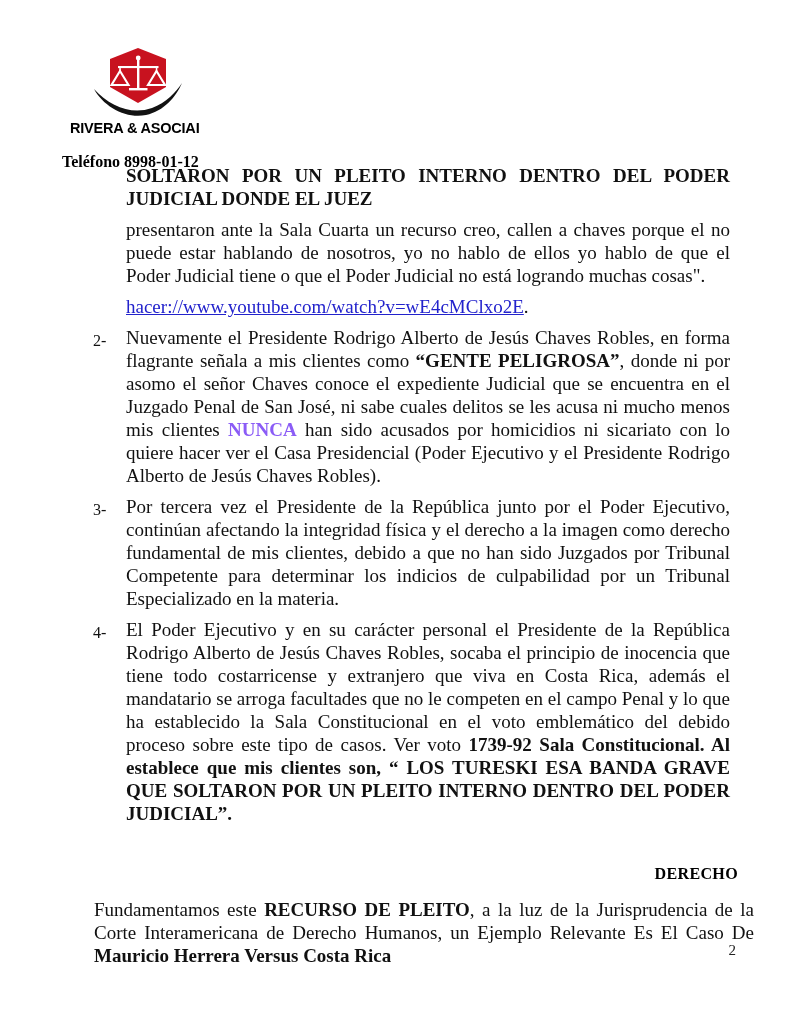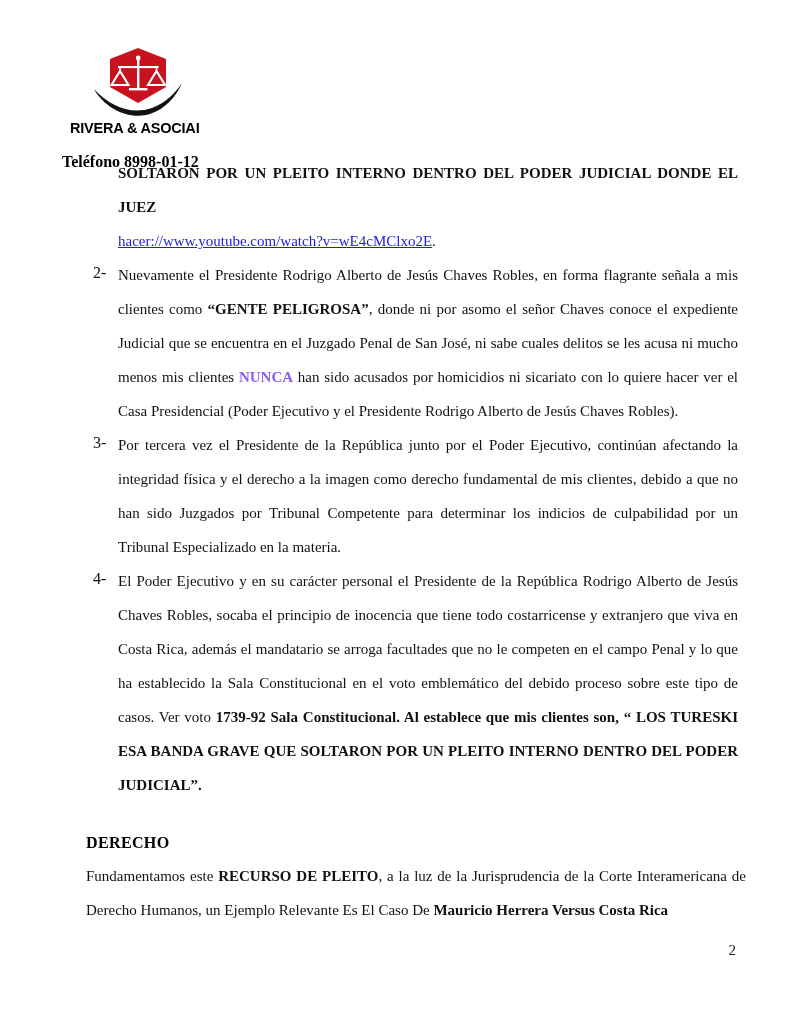--- a/index.html
+++ b/index.html
@@ -57,25 +57,25 @@
 
   
   .body-area {
     position: absolute;
     left: 86px;
     top: 156px;
     width: 652px;
   }
 
   p.just {
-    margin: 0;
+    margin: 8px;
     text-align: justify;
     text-justify: inter-word;
-    font-size: 15px;
-    line-height: 34px;
+    font-size: 19px;
+    line-height: 23px;
     color: #111;
   }
   p.just.caps {
     font-weight: bold;
   }
 
   .para-block {
     margin-left: 32px;  
   }
 
@@ -99,21 +99,21 @@
     color: #2222cc;
     text-decoration: underline;
   }
   .red {
     color: #8b5cf6;
     font-weight: bold;
   }
   b, strong { font-weight: bold; }
 
   .heading-center {
-    text-align: left;
+    text-align: right;
     font-weight: bold;
     font-size: 16.1px;
     line-height: 30.5px;
     margin: 0;
     letter-spacing: 0.3px;
   }
   .spacer-md { height: 26px; }
 
   .derecho-body {
     margin-left: 0px;
@@ -163,20 +163,21 @@
     </div>
 
     <div class="firm-name">RIVERA &amp; ASOCIAI</div>
     <div class="firm-phone">Teléfono 8998-01-12</div>
   </div>
 
   <div class="body-area">
 
     <div class="para-block">
       <p class="just caps">SOLTARON POR UN PLEITO INTERNO DENTRO DEL PODER JUDICIAL DONDE EL JUEZ</p>
+      <p class="just">presentaron ante la Sala Cuarta un recurso creo, callen a chaves porque el no puede estar hablando de nosotros, yo no hablo de ellos yo hablo de que el Poder Judicial tiene o que el Poder Judicial no está logrando muchas cosas".</p>
       <p class="just"><a class="link" href="#">hacer://www.youtube.com/watch?v=wE4cMClxo2E</a><span>.</span></p>
     </div>
 
     <div id="items-host">
         <div class="num-item">
           <span class="marker">2-</span>
           <p class="just"><span>Nuevamente el Presidente Rodrigo Alberto de Jesús Chaves Robles, en forma flagrante señala a mis clientes como </span><b>“GENTE PELIGROSA”</b><span>, donde ni por asomo el señor Chaves conoce el expediente Judicial que se encuentra en el Juzgado Penal de San José, ni sabe cuales delitos se les acusa ni mucho menos mis clientes </span><span class="red">NUNCA</span><span> han sido acusados por homicidios ni sicariato con lo quiere hacer ver el Casa Presidencial (Poder Ejecutivo y el Presidente Rodrigo Alberto de Jesús Chaves Robles).</span></p>
         </div>
         <div class="num-item">
           <span class="marker">3-</span>

